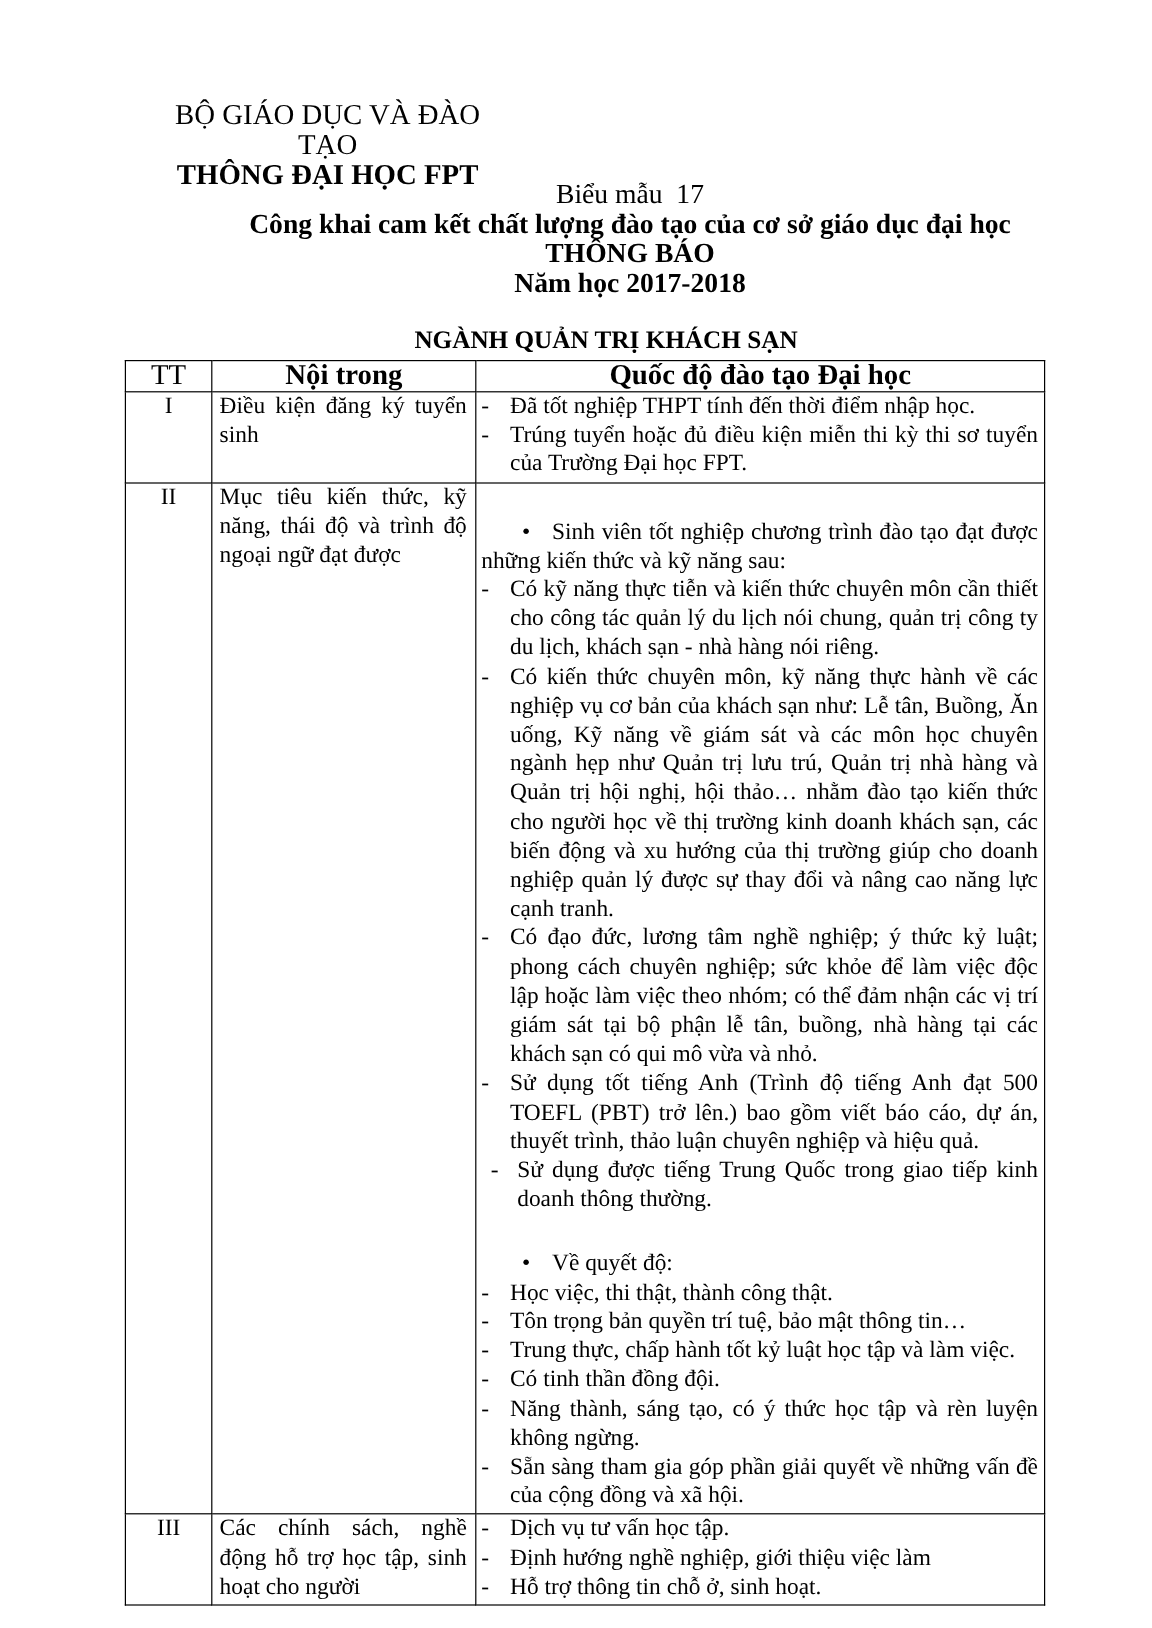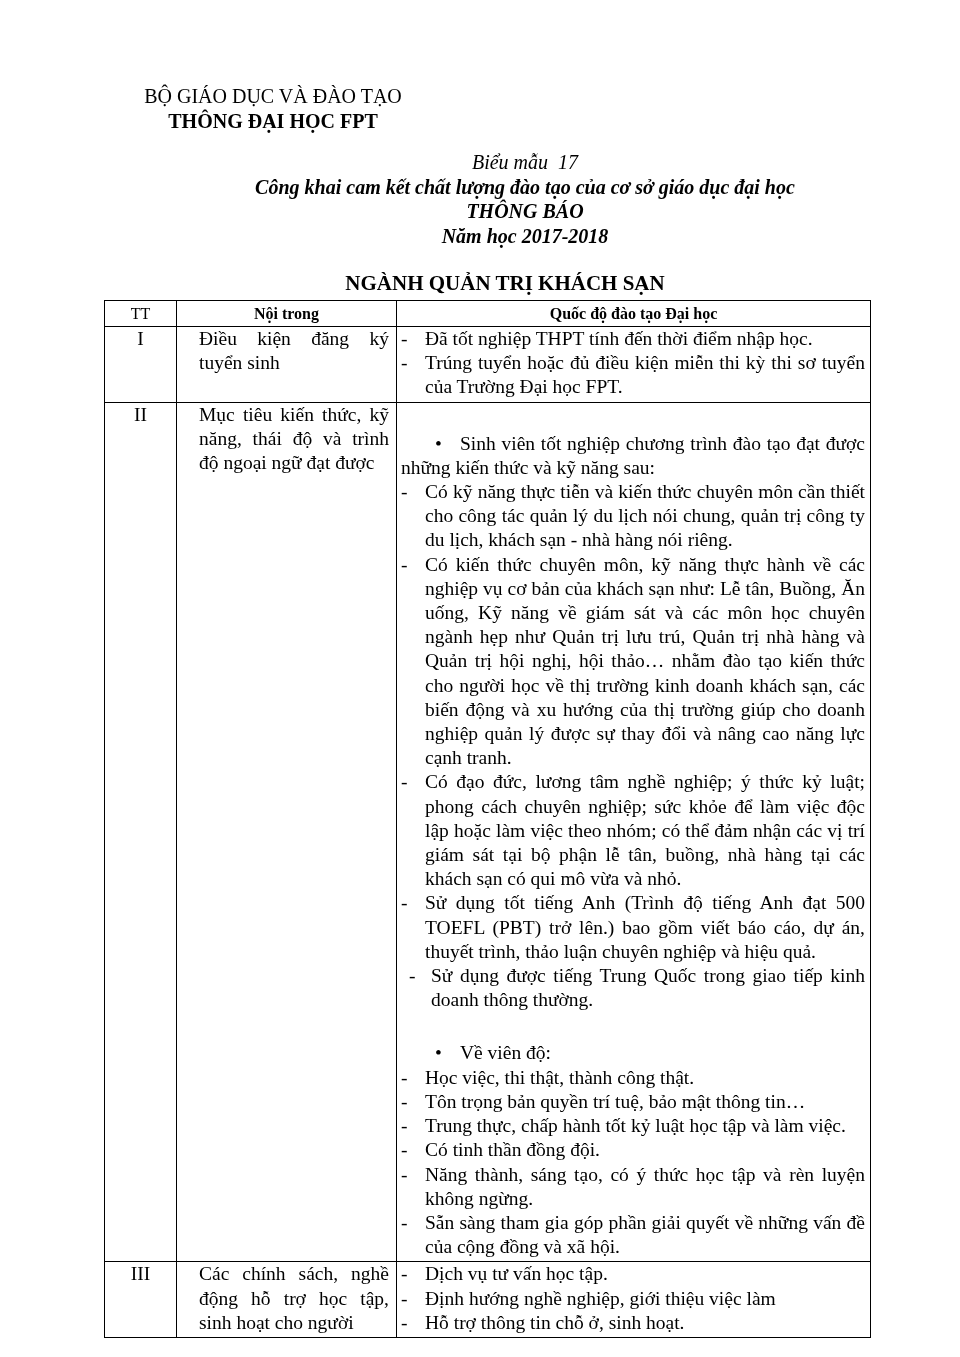--- a/index.html
+++ b/index.html
@@ -8,27 +8,27 @@
     position:relative;
     width:960px; height:1357px;
     margin:0 auto;
     background:#ffffff;
     color:#000;
     font-family:"Liberation Serif","DejaVu Serif",serif;
     overflow:hidden;
   }
   .letterhead {
     position:absolute; top:84px; left:138px; width:270px;
-    text-align:center; font-size:20px; line-height:25px;
+    text-align:center; font-size:24px; line-height:25px;
   }
   .letterhead .ministry { font-weight:normal; }
   .letterhead .university { font-weight:bold; }
   .title-block {
     position:absolute; top:150px; left:90px; width:870px;
-    text-align:center; font-size:20px; line-height:24.6px;font-style:italic;
+    text-align:center; font-size:23px; line-height:24.6px;
   }
   .title-block .form-number { font-weight:normal; white-space:pre; }
   .title-block .b { font-weight:bold; }
   .major-title {
     position:absolute; top:271px; left:25px; width:960px;
     text-align:center; font-weight:bold; font-size:21px;
   }
   table.doc-table {
     position:absolute; top:300px; left:104px;
     width:766px; table-layout:fixed;
@@ -36,25 +36,25 @@
     font-size:19.5px; line-height:24.2px;
   }
   .doc-table col.c-tt { width:72px; }
   .doc-table col.c-nd { width:220px; }
   .doc-table col.c-ct { width:474px; }
   .doc-table th, .doc-table td {
     border:1.5px solid #000;
     vertical-align:top;
     padding:0 4px;
   }
-  .doc-table th { font-size:16px; line-height:25px; height:26px; padding:0; }
+  .doc-table th { font-size:24px; line-height:25px; height:26px; padding:0; }
   .th-tt { font-weight:normal; text-align:center; }
   .th-nd, .th-ct { font-weight:bold; text-align:center; }
   td.cell-tt { text-align:center; }
-  td.cell-nd { text-align:justify; padding:0 7px 2px 22px; }
+  td.cell-nd { text-align:justify; padding:0 7px 2px 6px; }
   td.cell-ct { padding:0 5px 2px 4px; }
   p.item { text-align:justify; }
   p.item::before {
     content:attr(data-marker);
     display:inline-block;
     text-indent:0;
   }
   p.dash { padding-left:24px; text-indent:-24px; }
   p.dash::before { width:24px; }
   p.dash.sub { padding-left:30px; text-indent:-22px; }
@@ -106,21 +106,21 @@
       <tr>
         <td class="cell-tt">II</td>
         <td class="cell-nd">Mục tiêu kiến thức, kỹ năng, thái độ và trình độ ngoại ngữ đạt được</td>
         <td class="cell-ct">
           <p class="item bullet" data-marker="•">Sinh viên tốt nghiệp chương trình đào tạo đạt được những kiến thức và kỹ năng sau:</p>
           <p class="item dash" data-marker="-">Có kỹ năng thực tiễn và kiến thức chuyên môn cần thiết cho công tác quản lý du lịch nói chung, quản trị công ty du lịch, khách sạn - nhà hàng nói riêng.</p>
           <p class="item dash" data-marker="-">Có kiến thức chuyên môn, kỹ năng thực hành về các nghiệp vụ cơ bản của khách sạn như: Lễ tân, Buồng, Ăn uống, Kỹ năng về giám sát và các môn học chuyên ngành hẹp như Quản trị lưu trú, Quản trị nhà hàng và Quản trị hội nghị, hội thảo…  nhằm đào tạo kiến thức cho người học về thị trường kinh doanh khách sạn, các biến động và xu hướng của thị trường giúp cho doanh nghiệp quản lý được sự thay đổi và nâng cao năng lực cạnh tranh.</p>
           <p class="item dash" data-marker="-">Có đạo đức, lương tâm nghề nghiệp; ý thức kỷ luật; phong cách chuyên nghiệp; sức khỏe để làm việc độc lập hoặc làm việc theo nhóm; có thể đảm nhận các vị trí giám sát tại bộ phận lễ tân, buồng, nhà hàng tại các khách sạn có qui mô vừa và nhỏ.</p>
           <p class="item dash" data-marker="-">Sử dụng tốt tiếng Anh (Trình độ tiếng Anh đạt 500 TOEFL (PBT) trở lên.) bao gồm viết báo cáo, dự án, thuyết trình, thảo luận chuyên nghiệp và hiệu quả.</p>
           <p class="item dash sub" data-marker="-">Sử dụng được tiếng Trung Quốc trong giao tiếp kinh doanh thông thường.</p>
-          <p class="item bullet" data-marker="•">Về viên độ:</p>
+          <p class="item bullet" data-marker="•">Về quyết độ:</p>
           <p class="item dash" data-marker="-">Học việc, thi thật, thành công thật.</p>
           <p class="item dash" data-marker="-">Tôn trọng bản quyền trí tuệ, bảo mật thông tin…</p>
           <p class="item dash" data-marker="-">Trung thực, chấp hành tốt kỷ luật học tập và làm việc.</p>
           <p class="item dash" data-marker="-">Có tinh thần đồng đội.</p>
           <p class="item dash" data-marker="-">Năng thành, sáng tạo, có ý thức học tập và rèn luyện không ngừng.</p>
           <p class="item dash" data-marker="-">Sẵn sàng tham gia góp phần giải quyết về những vấn đề của cộng đồng và xã hội.</p>
         </td>
       </tr>
       <tr>
         <td class="cell-tt">III</td>

